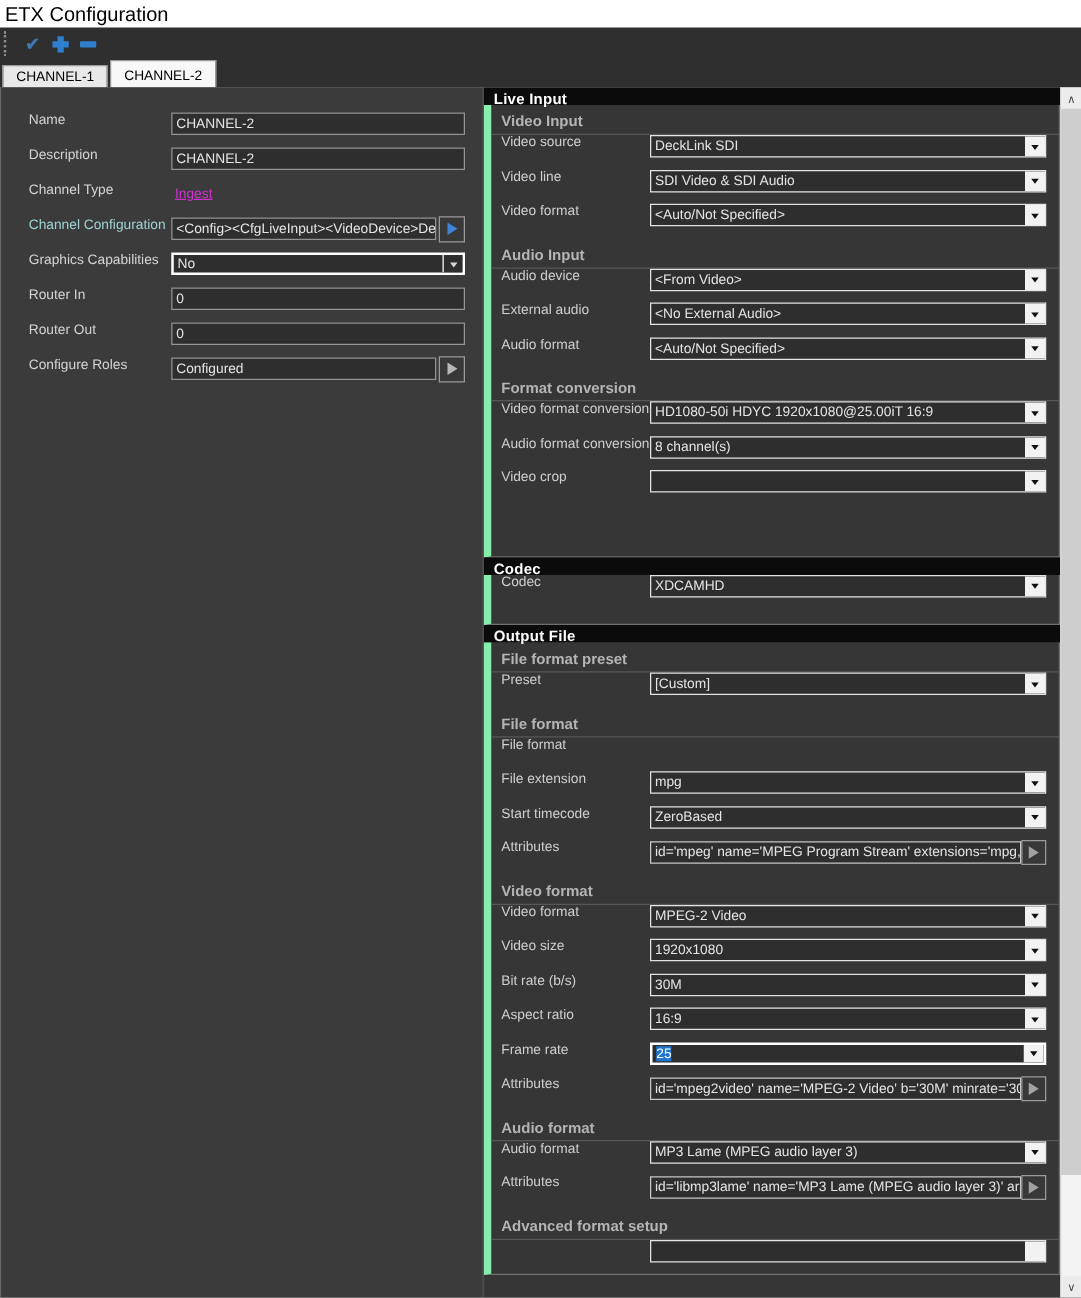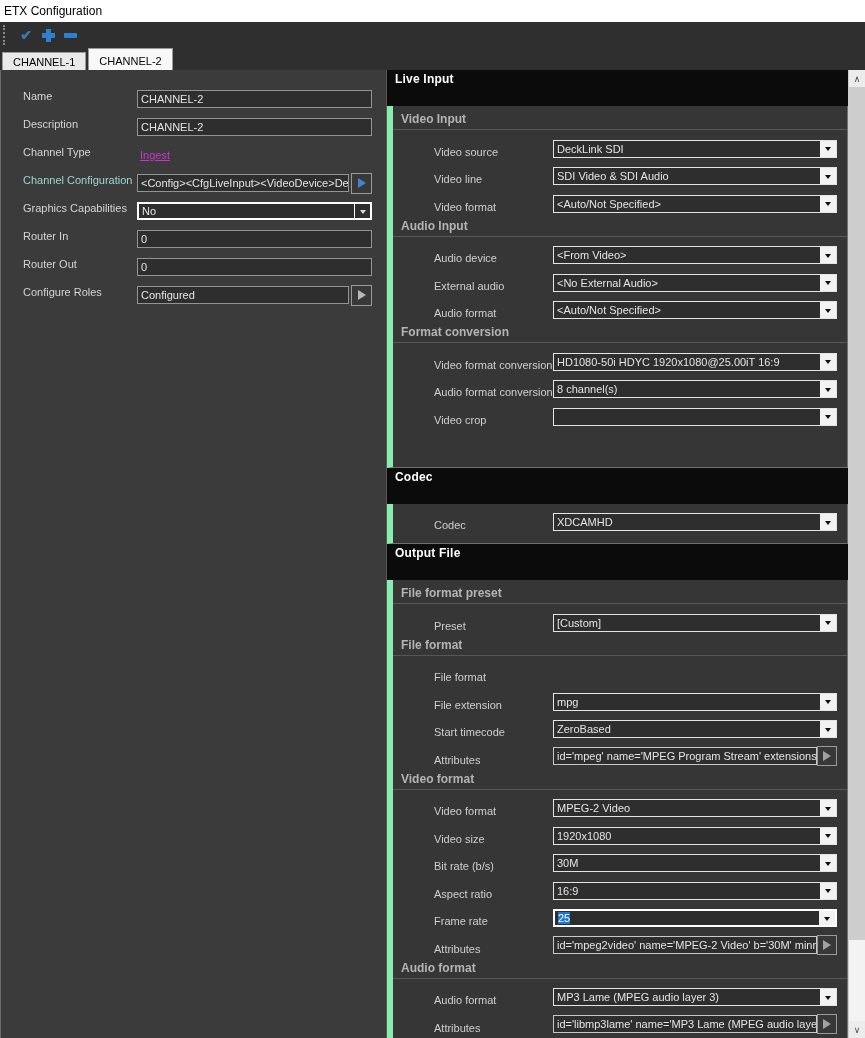--- a/index.html
+++ b/index.html
@@ -6,21 +6,21 @@
   html,body { width: 865px; height: 1038px; }
   body {
     font-family: "Liberation Sans", sans-serif;
     font-size: 11px;
     background: #ffffff;
     position: relative;
     overflow: hidden;
     color: #d4d4d4;
   }
   
-  .titlebar { height: 22px; background: #fff; color: #000; font-size: 12px; padding: 4px 0 0 4px; }
+  .titlebar { height: 22px; background: #fff; color: #000; font-size: 16px; padding: 4px 0 0 4px; }
   
   .toolbar { position: absolute; top: 22px; left: 0; right: 0; height: 26px; background: #2f2f2f;
              display: flex; align-items: center; }
   .grip { width: 4px; height: 20px; border-left: 2px dotted #8a8a8a; margin: 0 8px 0 3px; }
   .tbtn { width: 22px; height: 22px; display: flex; align-items: center; justify-content: center; }
   .icon-check { color: #3f77ae; font-size: 14px; font-weight: bold; line-height: 14px; }
   .icon-plus  { width: 13px; height: 13px;
     background: linear-gradient(#2f7fd0,#2f7fd0) center/13px 5px no-repeat,
                 linear-gradient(#2f7fd0,#2f7fd0) center/5px 13px no-repeat; }
   .icon-minus { width: 13px; height: 5px; background: #2f7fd0; border-radius: 1px; }
@@ -57,27 +57,27 @@
   
   .go-btn { flex: none; width: 21px; height: 21px; background: #383838; border: 1px solid #9a9a9a;
             display: flex; align-items: center; justify-content: center; margin-left: 2px; }
   .go-btn.attached { width: 20px; height: 20px; margin-left: 0; }
   .tri-right { width: 0; height: 0; border: 5px solid transparent; border-right: none; }
   .tri-right.blue { border-left: 8px solid #3f85d6; }
   .tri-right.gray { border-left: 8px solid #b8b8b8; }
   .tri-right.dim  { border-left: 8px solid #a2a2a2; }
   
   .group-wrap { }
-  .ghead { height: 36px; background: #0b0b0b; color: #ffffff; font-weight: bold; font-size: 12px;
+  .ghead { height: 14px; background: #0b0b0b; color: #ffffff; font-weight: bold; font-size: 12px;
            padding: 2px 0 0 8px; letter-spacing: .2px; }
   .gbody { border-left: 6px solid #86efac; border-right: 1px solid #707070; border-bottom: 1px solid #707070;
            background: #363636; }
   .shead { height: 24px; color: #b4b4b4; font-weight: bold; font-size: 12px; padding: 6px 0 0 8px;
            border-bottom: 1px solid #575757; }
-  .rrow { height: 27.5px; display: flex; align-items: flex-end; padding: 0 10px 0 8px; margin-left: 33px; }
+  .rrow { height: 27.5px; display: flex; align-items: flex-start; padding: 0 10px 0 8px; }
   .rlbl { width: 119px; flex: none; color: #cfcfcf; white-space: nowrap; overflow: hidden; }
   .rctrl { flex: 1; display: flex; align-items: center; min-width: 0; }
   .gap { }
   
   .vscroll { position: absolute; right: 0; top: 0; bottom: 0; width: 17px; background: #f3f3f3;
              border-left: 1px solid #cfcfcf; }
   .sbtn { position: absolute; left: 0; width: 16px; height: 17px; background: #ececec; color: #4a4a4a;
           display: flex; align-items: center; justify-content: center; font-size: 9px; }
   .sbtn.up { top: 0; }
   .sbtn.down { bottom: 0; }

